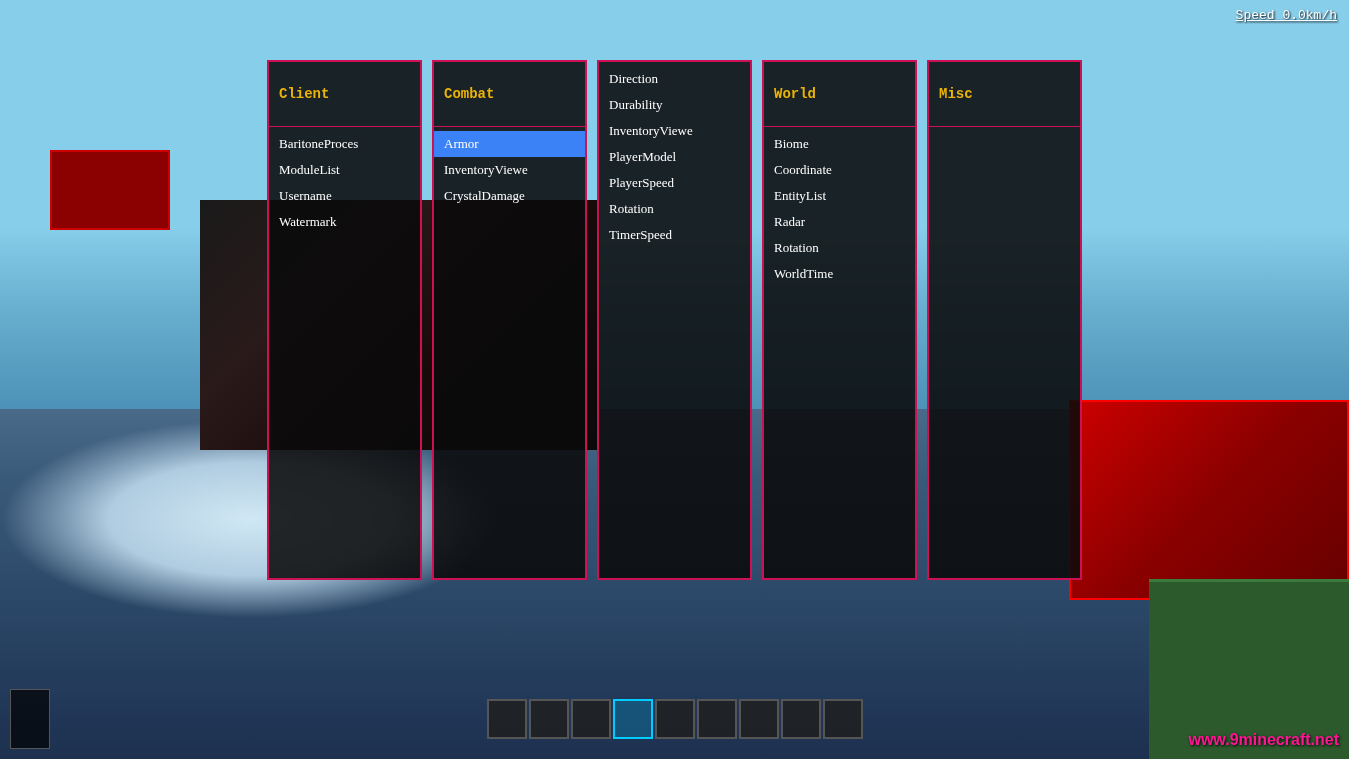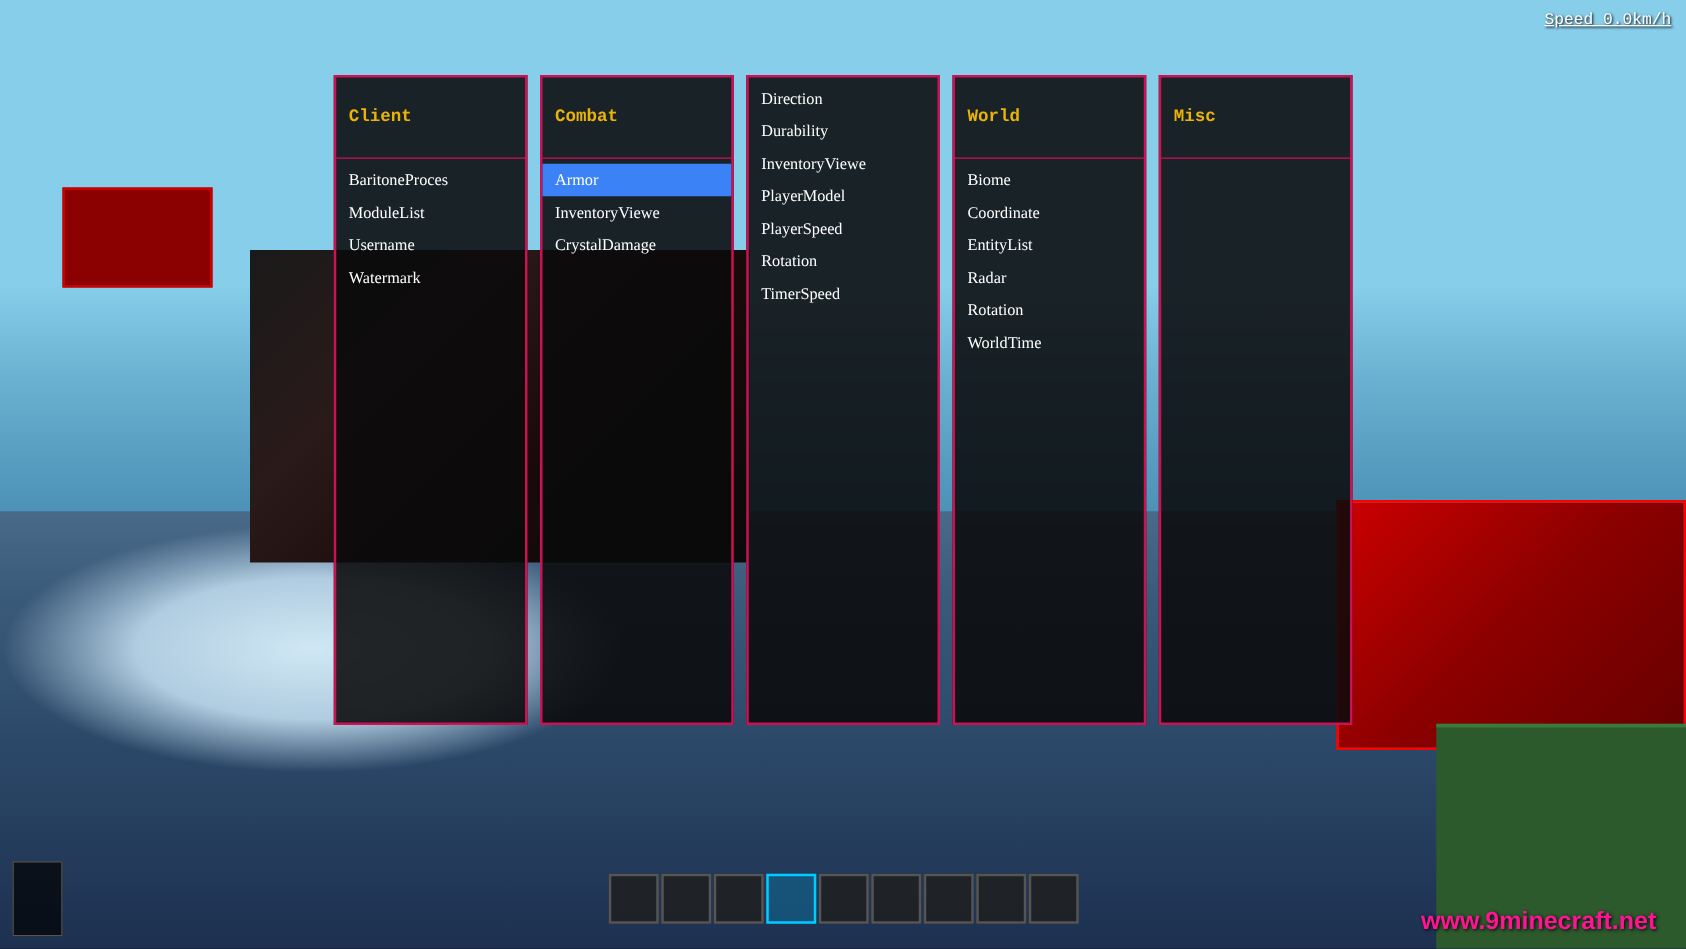--- a/index.html
+++ b/index.html
@@ -120,23 +120,23 @@
 
     .hotbar-slot.selected {
       border: 2px solid #00ccff;
       background: rgba(0, 150, 200, 0.3);
     }
 
     
     #watermark {
       position: absolute;
       bottom: 10px;
-      right: 24px;
+      right: 10px;
       color: #ff1493;
-      font-size: 20px;
+      font-size: 16px;
       font-weight: bold;
       font-family: Arial, sans-serif;
       z-index: 10;
       text-shadow: 1px 1px 3px #000;
     }
 
     
     #menu-overlay {
       position: absolute;
       inset: 0;

